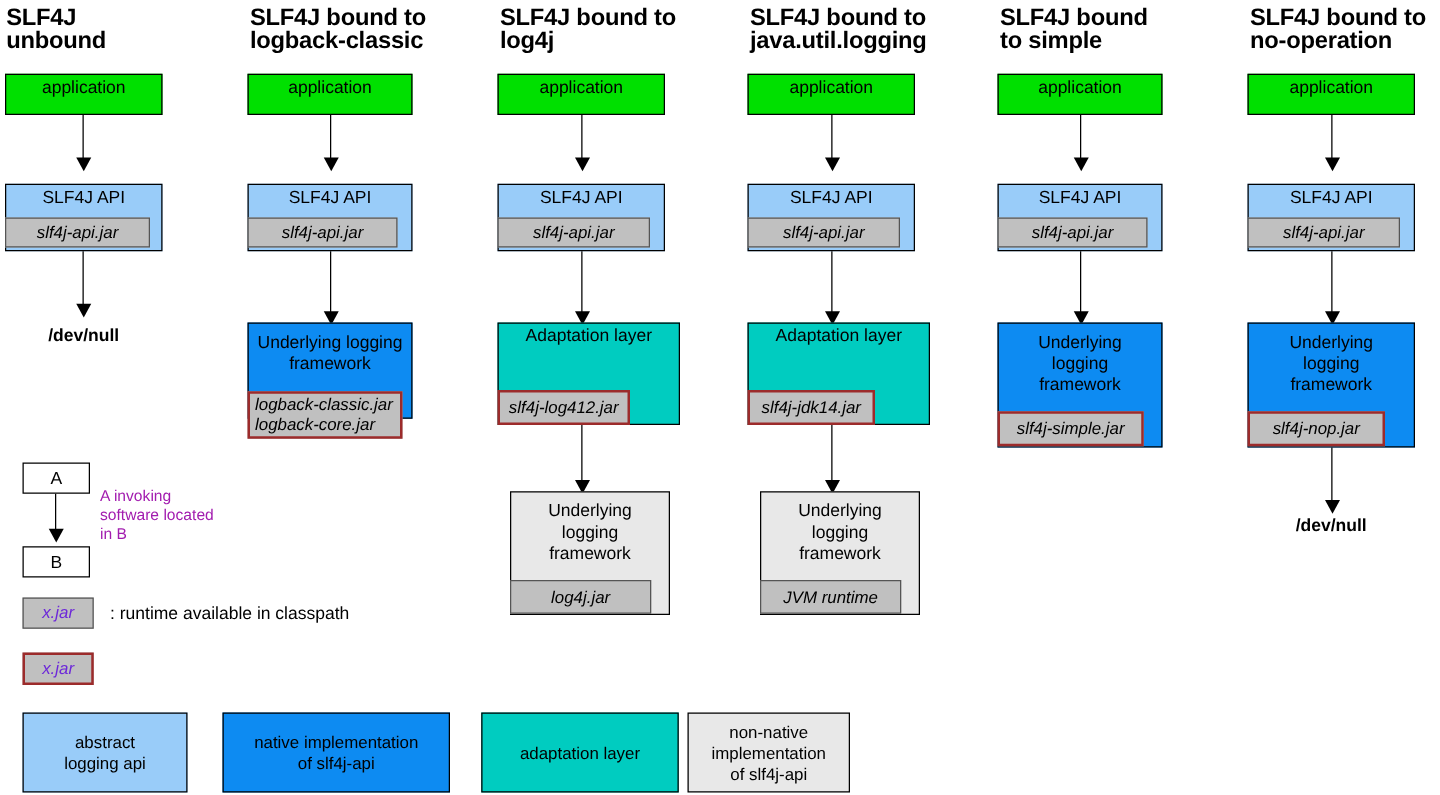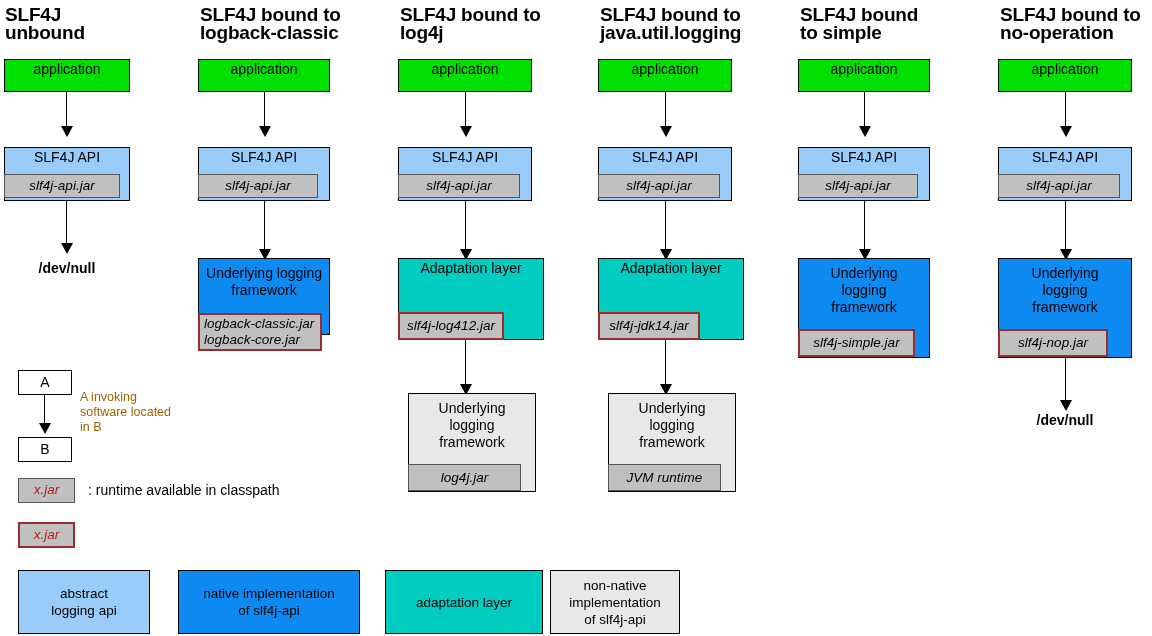--- a/index.html
+++ b/index.html
@@ -93,33 +93,33 @@
     background:#fff;
     text-align:center;
     font-size:14px;
     line-height:23px;
     color:#000;
   }
   .legend-text{
     position:absolute;
     font-size:12.5px;
     line-height:15px;
-    color:#a16207;
+    color:#a21caf;
     white-space:pre-line;
   }
   .legend-jar{
     position:absolute;
     background:#c0c0c0;
     border:1px solid #555;
     box-sizing:border-box;
     font-style:italic;
     font-size:13.5px;
     text-align:center;
     line-height:22px;
-    color:#b91c1c;
+    color:#6d28d9;
   }
   .legend-jar.binding{border:2px solid #9c2b2b;}
   .legend-caption{
     position:absolute;
     font-size:14px;
     line-height:22px;
     color:#000;
   }
 
   .key-box{

